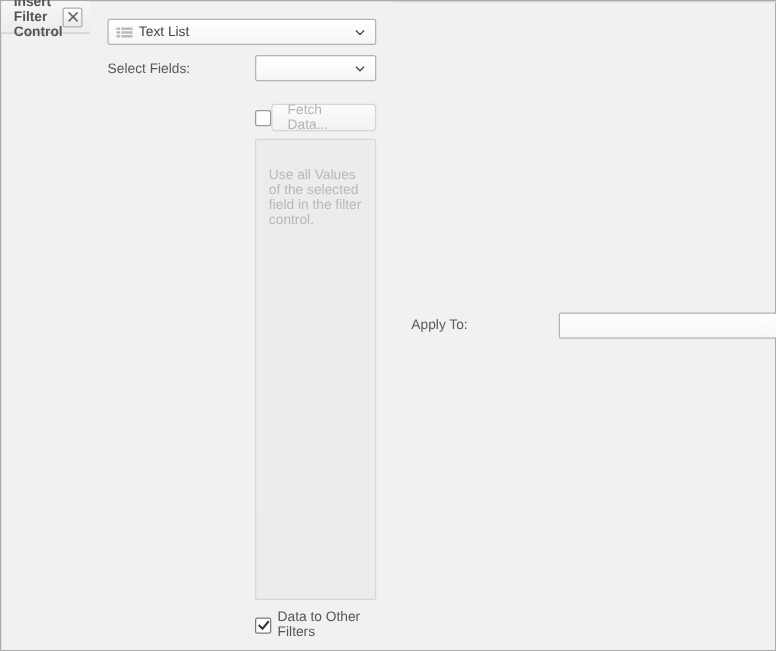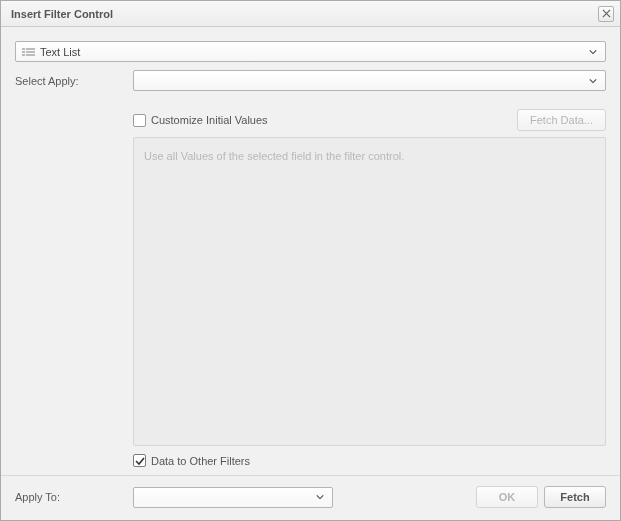--- a/index.html
+++ b/index.html
@@ -9,21 +9,21 @@
     font-size: 11px;
     color: #4a4a4a;
     background: #fff;
   }
   .dialog {
     width: 621px;
     height: 521px;
     background: #f1f1f1;
     border: 1px solid #aaa;
     display: flex;
-    flex-direction: column;
+    flex-direction: row;
     position: relative;
   }
   .titlebar {
     height: 26px;
     background: linear-gradient(#f7f7f7, #ededed);
     border-bottom: 1px solid #ccc;
     display: flex;
     align-items: center;
     padding: 0 6px 0 10px;
     font-weight: bold;
@@ -131,21 +131,21 @@
   }
 
   .values-area {
     flex: 1;
     margin-left: 118px;
     margin-top: 2px;
     margin-bottom: 8px;
     border: 1px solid #d7d7d7;
     background: #ececec;
     border-radius: 2px;
-    padding: 12px 10px;
+    padding: 22px 10px;
     color: #b8b8b8;
     overflow: auto;
     min-height: 280px;
   }
 
   .footer {
     border-top: 1px solid #d8d8d8;
     padding: 10px 14px 12px 14px;
     display:flex;
     align-items:center;
@@ -192,39 +192,38 @@
           <span class="chev">
             <svg viewBox="0 0 10 10">
                 <path d="M1 3 L5 7 L9 3" fill="none" stroke="#444" stroke-width="1.3"></path>
               </svg>
           </span>
         </div>
       </div>
     </div>
 
     <div class="row">
-      <div class="label-col">Select Apply:</div>
+      <div class="label-col">Select Fields:</div>
       <div class="field-col">
         <div class="combo">
           <span class="combo-text"></span>
           <span class="chev">
             <svg viewBox="0 0 10 10">
                 <path d="M1 3 L5 7 L9 3" fill="none" stroke="#444" stroke-width="1.3"></path>
               </svg>
           </span>
         </div>
       </div>
     </div>
 
     <div class="row fetch-row" style="margin-left:118px; margin-top:10px; margin-bottom:4px;">
       <div class="cb-row">
         <span class="checkbox" id="cb-customize">
           
         </span>
-        <span class="cb-label">Customize Initial Values</span>
       </div>
       <div class="btn fetch disabled">
         <span>Fetch Data...</span>
       </div>
     </div>
 
     <div class="values-area">
       <span>Use all Values of the selected field in the filter control.</span>
     </div>
 

